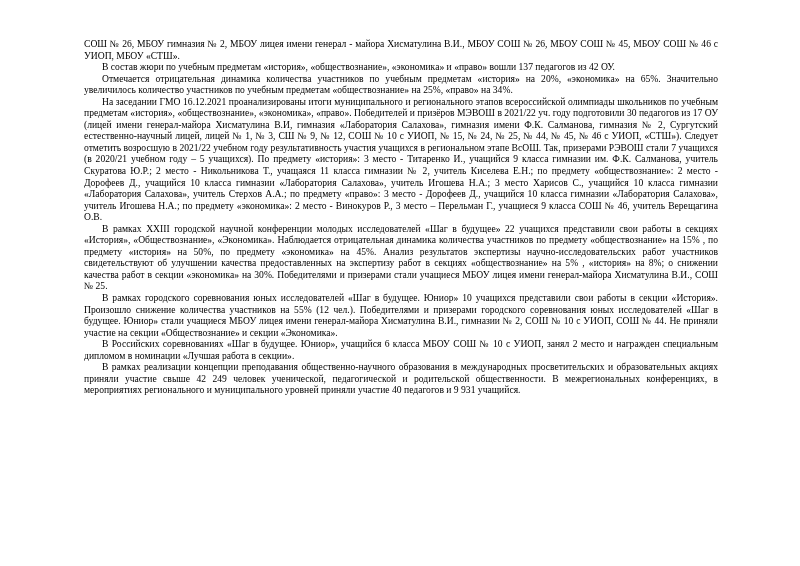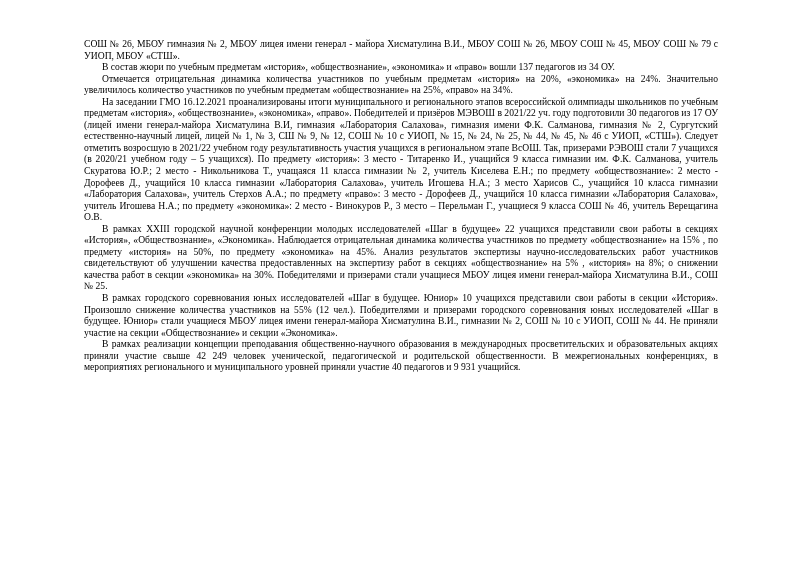--- a/index.html
+++ b/index.html
@@ -9,20 +9,21 @@
     font-family: "Liberation Serif", serif; font-size: 9.6px; line-height: 11.55px;
     color: #000; text-align: justify;
   }
   .para { margin: 0; text-indent: 0; }
   .para.indent { text-indent: 18px; }
 </style>
 </head>
 <body>
 
 <div class="page">
-  <p class="para">СОШ № 26, МБОУ гимназия № 2, МБОУ лицея имени генерал - майора Хисматулина В.И., МБОУ СОШ № 26, МБОУ СОШ № 45, МБОУ СОШ № 79 с УИОП, МБОУ «СТШ».</p>
-  <p class="para indent">В состав жюри по учебным предметам «история», «обществознание», «экономика» и «право» вошли 137 педагогов из 34 ОУ.</p>
-  <p class="para indent">Отмечается отрицательная динамика количества участников по учебным предметам «история» на 20%, «экономика» на 24%. Значительно увеличилось количество участников по учебным предметам «обществознание» на 25%, «право» на 34%.</p>
+  <p class="para">СОШ № 26, МБОУ гимназия № 2, МБОУ лицея имени генерал - майора Хисматулина В.И., МБОУ СОШ № 26, МБОУ СОШ № 45, МБОУ СОШ № 46 с УИОП, МБОУ «СТШ».</p>
+  <p class="para indent">В состав жюри по учебным предметам «история», «обществознание», «экономика» и «право» вошли 137 педагогов из 42 ОУ.</p>
+  <p class="para indent">Отмечается отрицательная динамика количества участников по учебным предметам «история» на 20%, «экономика» на 65%. Значительно увеличилось количество участников по учебным предметам «обществознание» на 25%, «право» на 34%.</p>
   <p class="para indent">На заседании ГМО 16.12.2021 проанализированы итоги муниципального и регионального этапов всероссийской олимпиады школьников по учебным предметам «история», «обществознание», «экономика», «право». Победителей и призёров МЭВОШ в 2021/22 уч. году подготовили 30 педагогов из 17 ОУ (лицей имени генерал-майора Хисматулина В.И, гимназия «Лаборатория Салахова», гимназия имени Ф.К. Салманова, гимназия № 2, Сургутский естественно-научный лицей, лицей № 1, № 3, СШ № 9, № 12, СОШ № 10 с УИОП, № 15, № 24, № 25, № 44, № 45, № 46 с УИОП, «СТШ»). Следует отметить возросшую в 2021/22 учебном году результативность участия учащихся в региональном этапе ВсОШ. Так, призерами РЭВОШ стали 7 учащихся (в 2020/21 учебном году – 5 учащихся). По предмету «история»: 3 место - Титаренко И., учащийся 9 класса гимназии им. Ф.К. Салманова, учитель Скуратова Ю.Р.; 2 место - Никольникова Т., учащаяся 11 класса гимназии № 2, учитель Киселева Е.Н.; по предмету «обществознание»: 2 место - Дорофеев Д., учащийся 10 класса гимназии «Лаборатория Салахова», учитель Игошева Н.А.; 3 место Харисов С., учащийся 10 класса гимназии «Лаборатория Салахова», учитель Стерхов А.А.; по предмету «право»: 3 место - Дорофеев Д., учащийся 10 класса гимназии «Лаборатория Салахова», учитель Игошева Н.А.; по предмету «экономика»: 2 место - Винокуров Р., 3 место – Перельман Г., учащиеся 9 класса СОШ № 46, учитель Верещагина О.В.</p>
   <p class="para indent">В рамках XXIII городской научной конференции молодых исследователей «Шаг в будущее» 22 учащихся представили свои работы в секциях «История», «Обществознание», «Экономика». Наблюдается отрицательная динамика количества участников по предмету «обществознание» на 15% , по предмету «история» на 50%, по предмету «экономика» на 45%. Анализ результатов экспертизы научно-исследовательских работ участников свидетельствуют об улучшении качества предоставленных на экспертизу работ в секциях «обществознание» на 5% , «история» на 8%; о снижении качества работ в секции «экономика» на 30%. Победителями и призерами стали учащиеся МБОУ лицея имени генерал-майора Хисматулина В.И., СОШ № 25.</p>
   <p class="para indent">В рамках городского соревнования юных исследователей «Шаг в будущее. Юниор» 10 учащихся представили свои работы в секции «История». Произошло снижение количества участников на 55% (12 чел.). Победителями и призерами городского соревнования юных исследователей «Шаг в будущее. Юниор» стали учащиеся МБОУ лицея имени генерал-майора Хисматулина В.И., гимназии № 2, СОШ № 10 с УИОП, СОШ № 44. Не приняли участие на секции «Обществознание» и секции «Экономика».</p>
+  <p class="para indent">В Российских соревнованиях «Шаг в будущее. Юниор», учащийся 6 класса МБОУ СОШ № 10 с УИОП, занял 2 место и награжден специальным дипломом в номинации «Лучшая работа в секции».</p>
   <p class="para indent">В рамках реализации концепции преподавания общественно-научного образования в международных просветительских и образовательных акциях приняли участие свыше 42 249 человек ученической, педагогической и родительской общественности. В межрегиональных конференциях, в мероприятиях регионального и муниципального уровней приняли участие 40 педагогов и 9 931 учащийся.</p>
 </div>
 
 </body></html>

